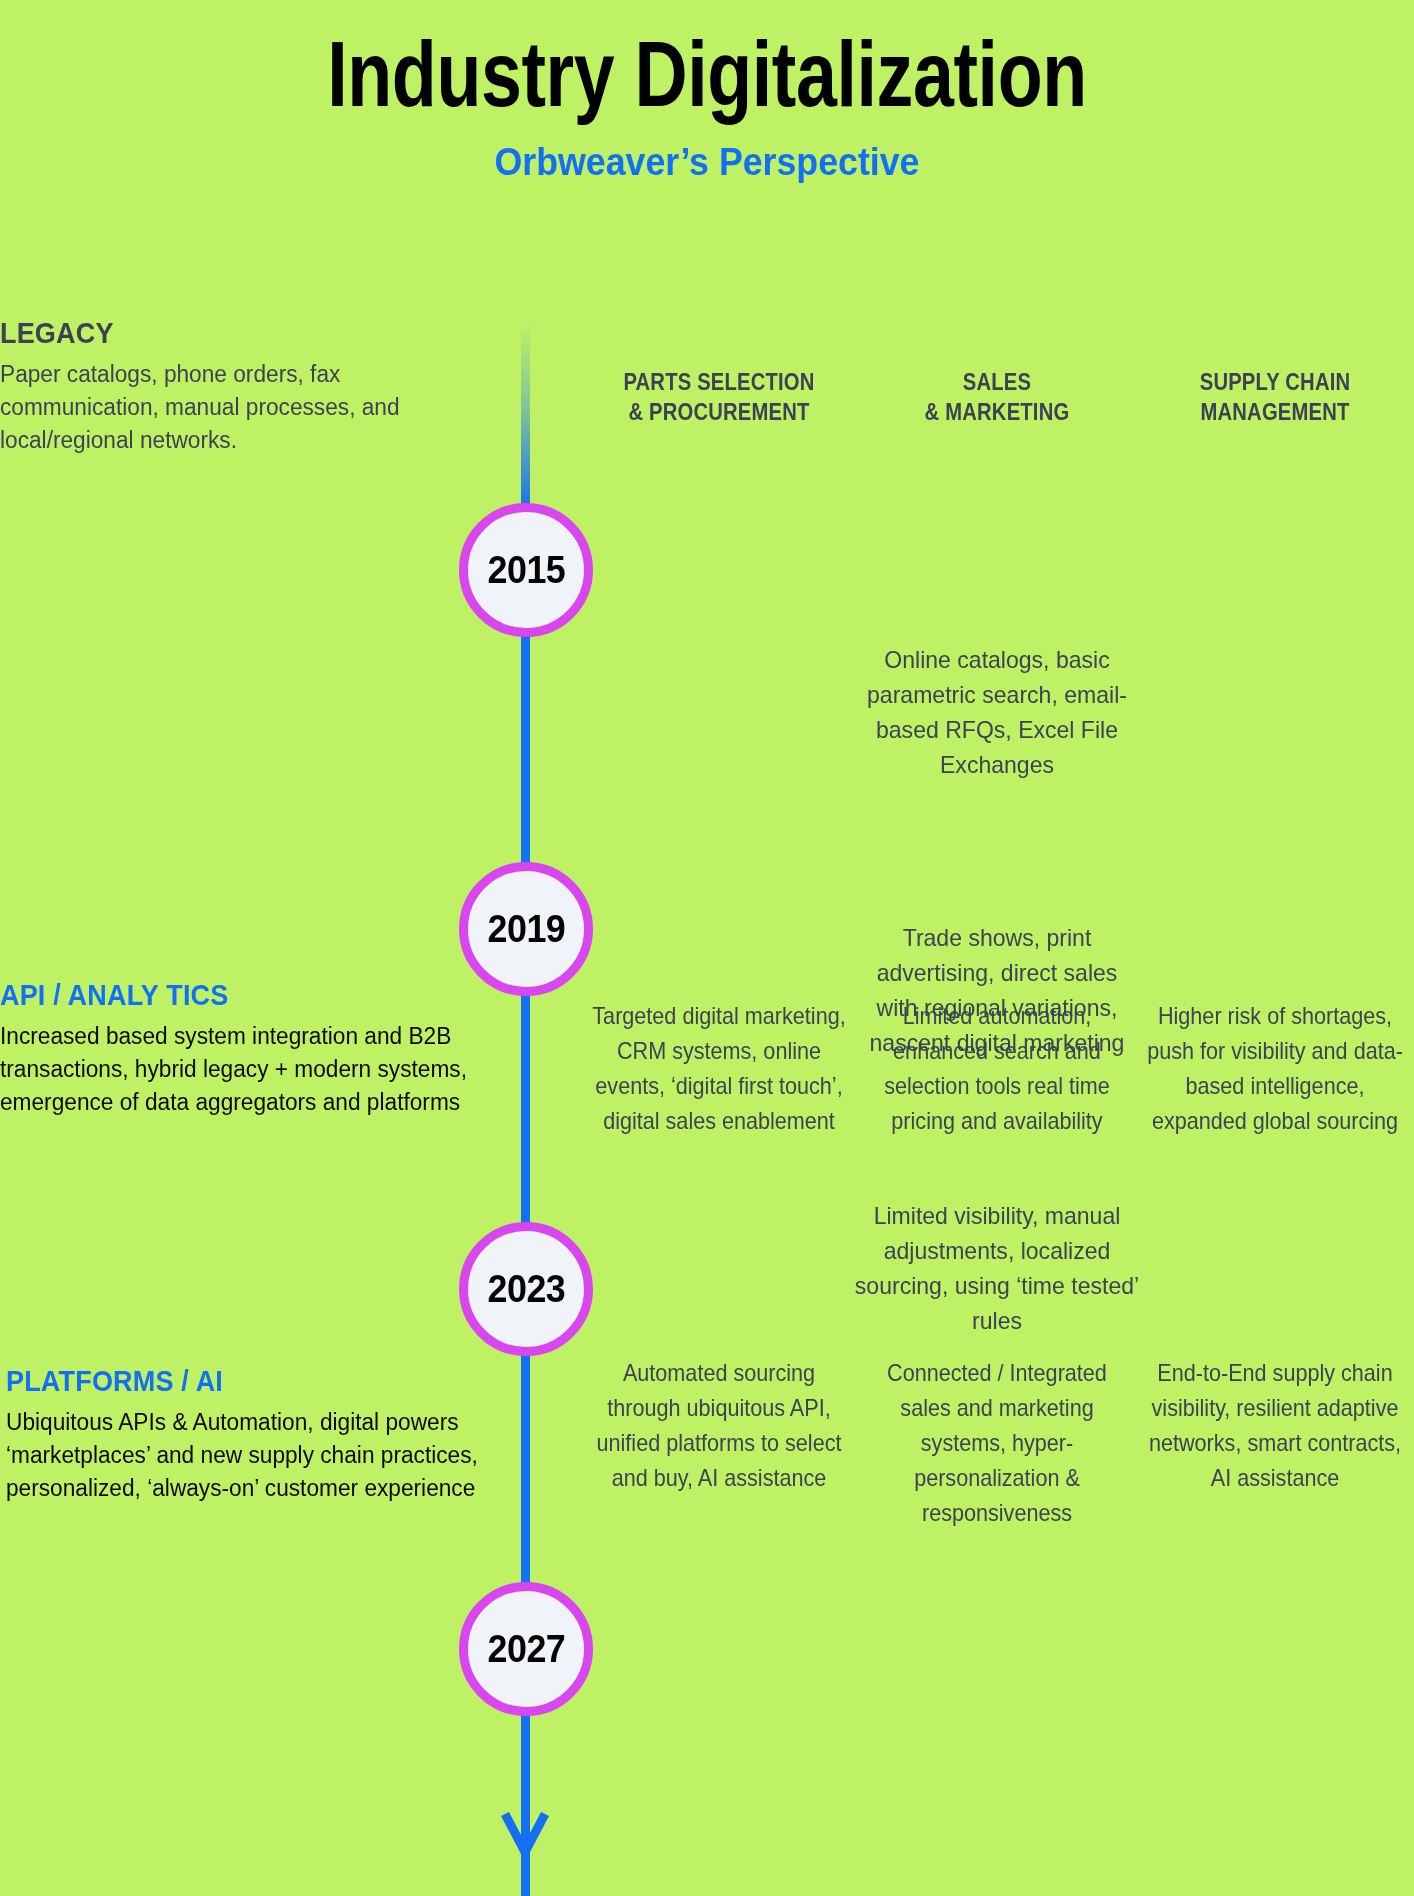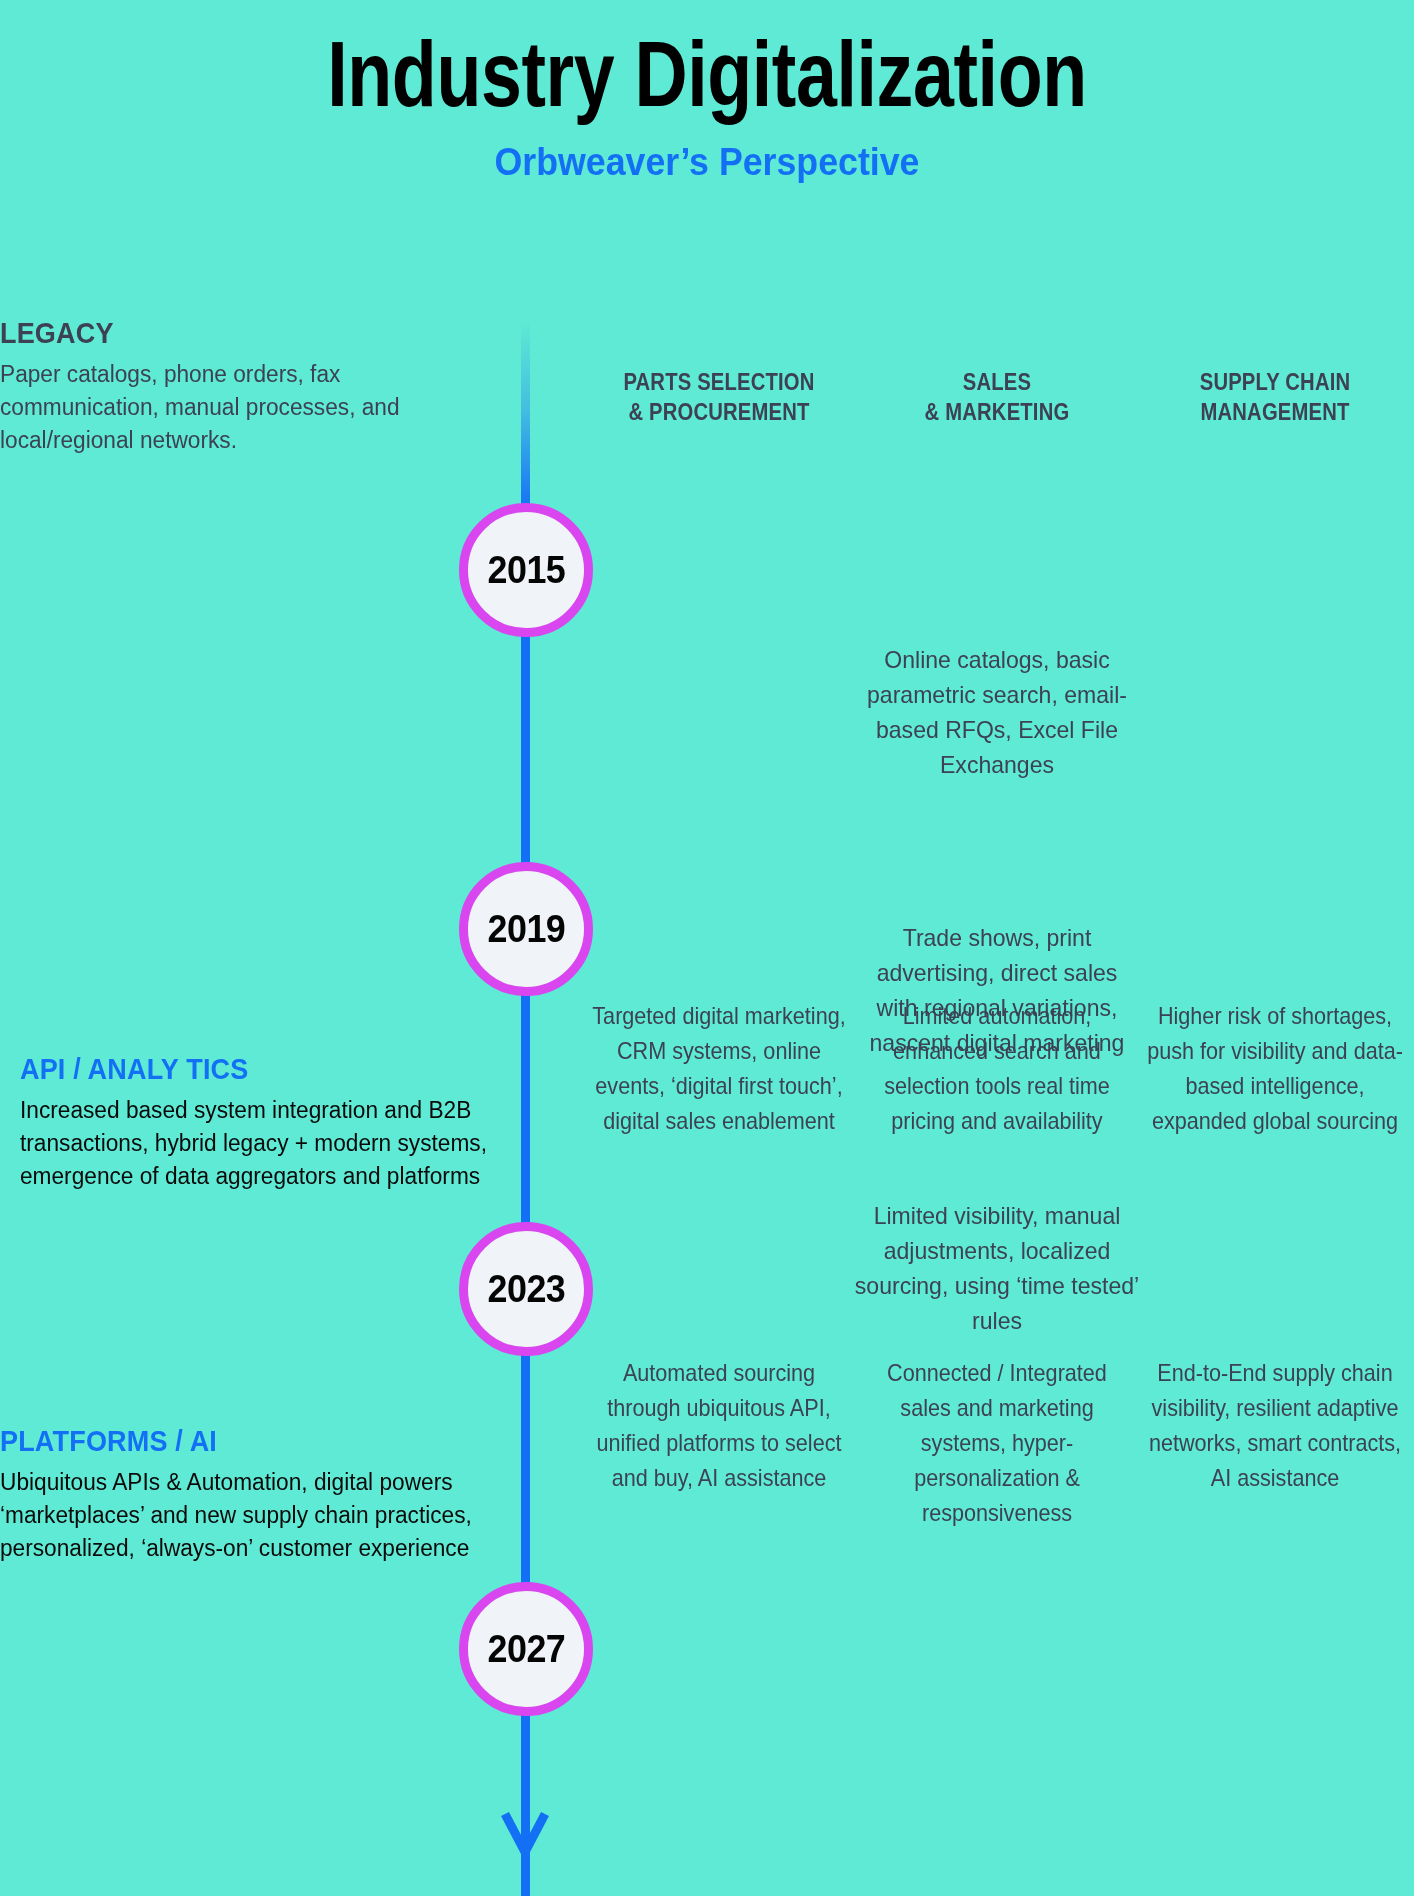--- a/index.html
+++ b/index.html
@@ -10,21 +10,21 @@
   }
   body {
     font-family: "Liberation Sans", sans-serif;
     -webkit-font-smoothing: antialiased;
   }
 
   .page {
     position: relative;
     width: 1414px;
     height: 1896px;
-    background: #5eead4;
+    background: #bef264;
     overflow: hidden;
   }
 
   
   .header {
     position: absolute;
     top: 0;
     left: 0;
     width: 1414px;
     text-align: center;
@@ -161,22 +161,22 @@
     font-size: 23.5px;
     line-height: 1.42;
     transform: scaleX(0.965);
     transform-origin: left center;
   }
   .lblock-body.muted { color: #3c4254; }
   .lblock-body.dark { color: #0a0a0a; }
 
   .lblock-legacy    { top: 316px; }
   .lblock-internet  { top: 638px; }
-  .lblock-api       { top: 1052px; padding-left: 20px; }
-  .lblock-platforms { top: 1424px; }
+  .lblock-api       { top: 978px; }
+  .lblock-platforms { top: 1364px; margin-left: 6px; }
 
   
   .row {
     position: absolute;
     left: 580px;
     width: 834px;
     display: flex;
   }
   .row-2015 { top: 642px; flex-direction: column; }
   .row-2019 { top: 998px; }

